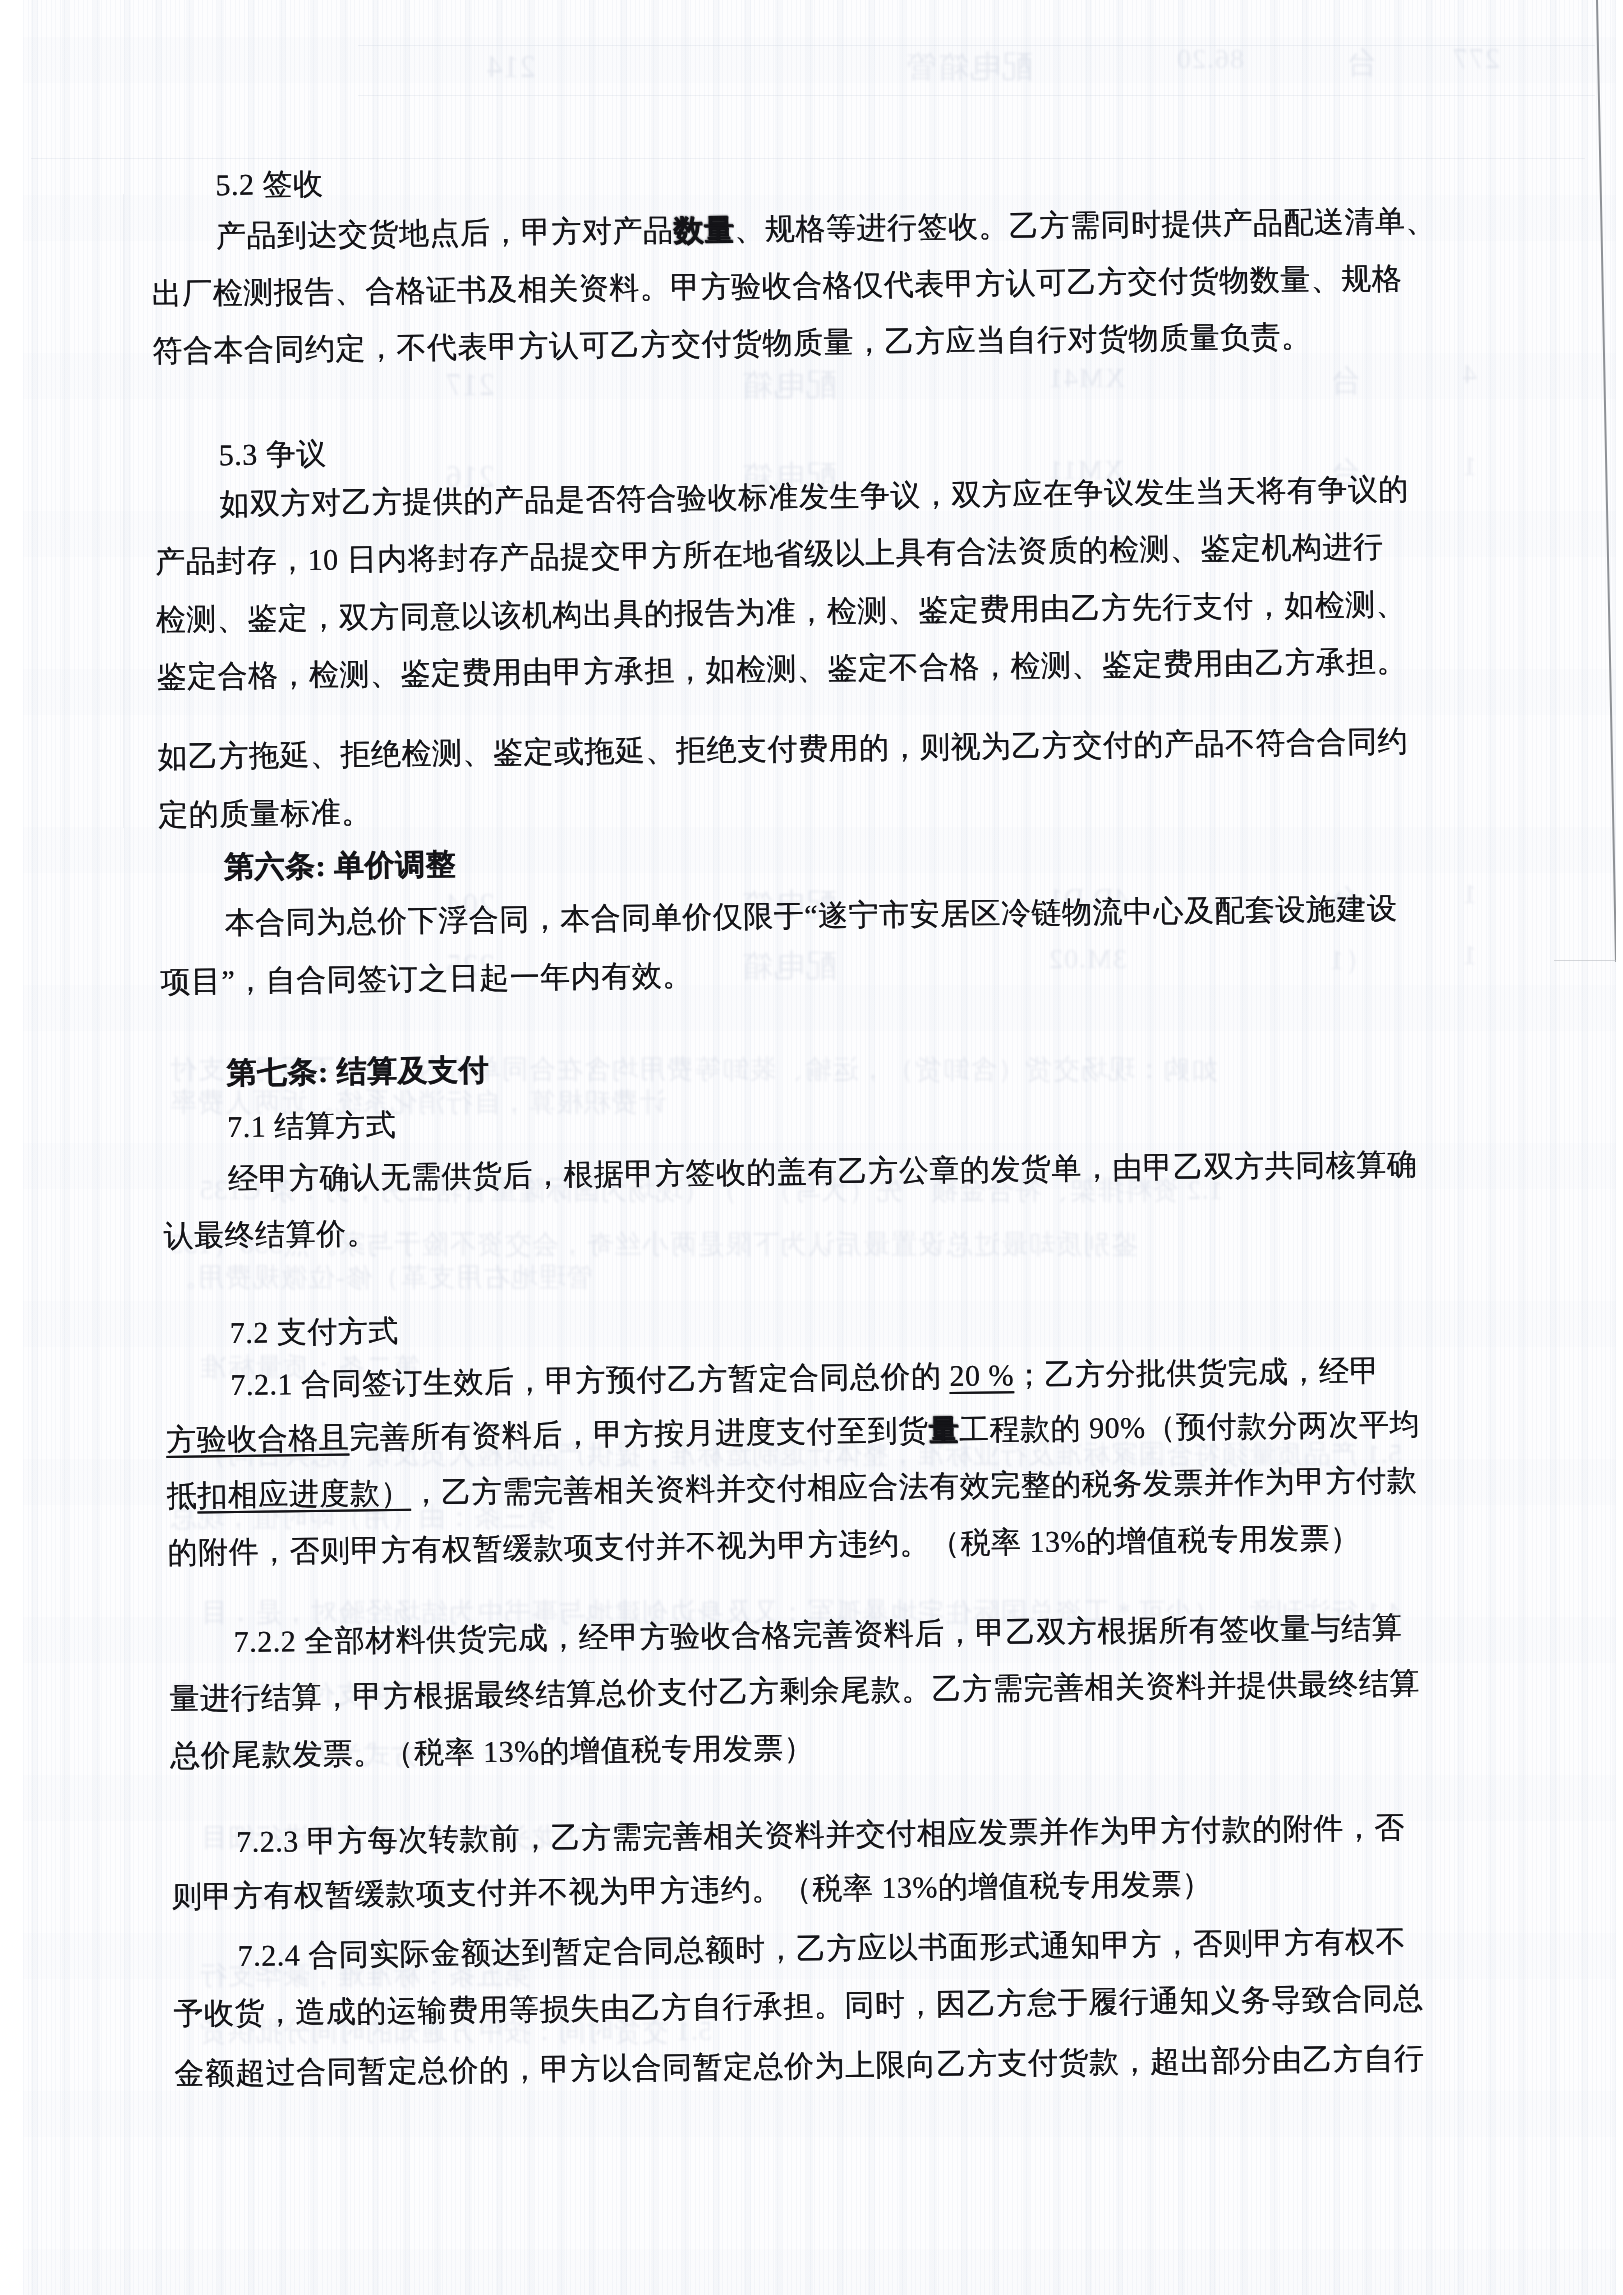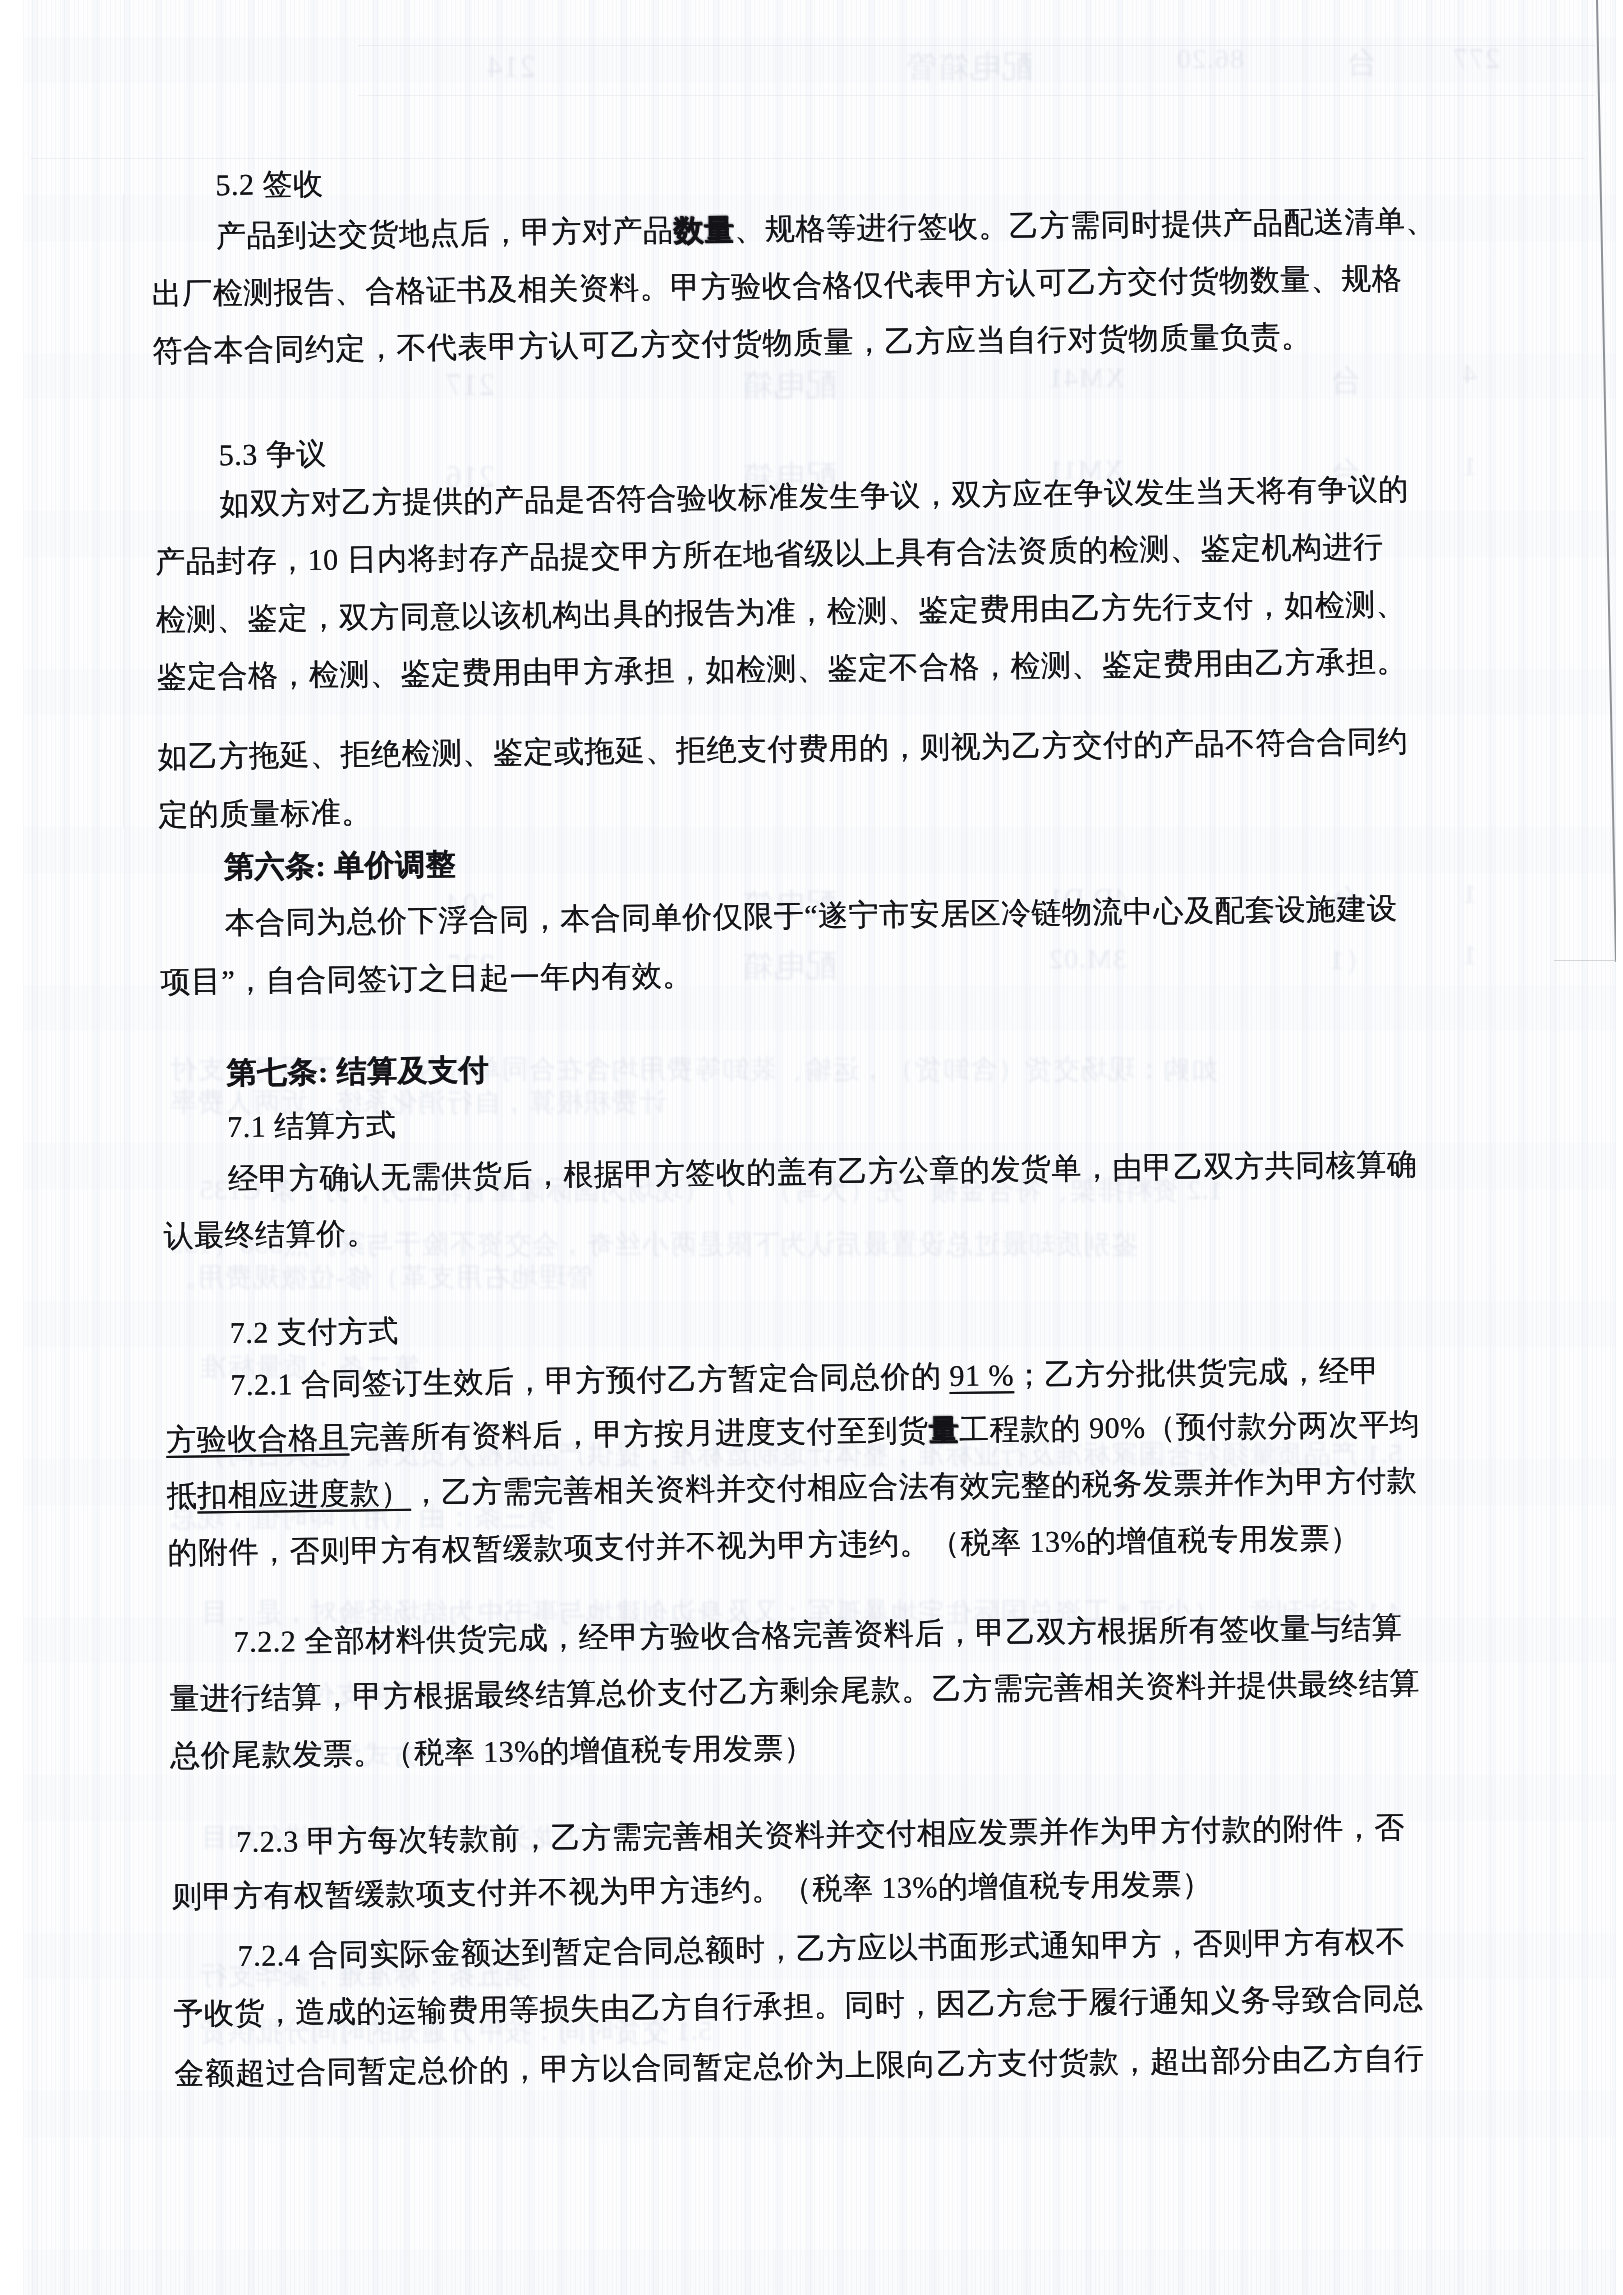--- a/index.html
+++ b/index.html
@@ -111,21 +111,21 @@
     <div class="line" style="top: 737px;"><span>如乙方拖延、拒绝检测、鉴定或拖延、拒绝支付费用的，则视为乙方交付的产品不符合合同约</span></div>
     <div class="line" style="top: 795px;"><span>定的质量标准。</span></div>
     <div class="line ind bold" style="top: 848px;"><span>第六条: 单价调整</span></div>
     <div class="line ind" style="top: 904px;"><span>本合同为总价下浮合同，本合同单价仅限于“遂宁市安居区冷链物流中心及配套设施建设</span></div>
     <div class="line" style="top: 962px;"><span>项目”，自合同签订之日起一年内有效。</span></div>
     <div class="line ind bold" style="top: 1054px;"><span>第七条: 结算及支付</span></div>
     <div class="line ind" style="top: 1108px;"><span>7.1 结算方式</span></div>
     <div class="line ind" style="top: 1160px;"><span>经甲方确认无需供货后，根据甲方签收的盖有乙方公章的发货单，由甲乙双方共同核算确</span></div>
     <div class="line" style="top: 1216px;"><span>认最终结算价。</span></div>
     <div class="line ind" style="top: 1314px;"><span>7.2 支付方式</span></div>
-    <div class="line ind" style="top: 1366px;"><span>7.2.1 合同签订生效后，甲方预付乙方暂定合同总价的 </span><span class="u">91 %</span><span>；乙方分批供货完成，经甲</span></div>
+    <div class="line ind" style="top: 1366px;"><span>7.2.1 合同签订生效后，甲方预付乙方暂定合同总价的 </span><span class="u">20 %</span><span>；乙方分批供货完成，经甲</span></div>
     <div class="line" style="top: 1420px;"><span class="u">方验收合格且</span><span>完善所有资料后，甲方按月进度支付至到货</span><span class="smudge">量</span><span>工程款的 90%（预付款分两次平均</span></div>
     <div class="line" style="top: 1476px;"><span>抵</span><span class="u">扣相应进度款）</span><span>，乙方需完善相关资料并交付相应合法有效完整的税务发票并作为甲方付款</span></div>
     <div class="line" style="top: 1533px;"><span>的附件，否则甲方有权暂缓款项支付并不视为甲方违约。（税率 13%的增值税专用发票）</span></div>
     <div class="line ind" style="top: 1623px;"><span>7.2.2 全部材料供货完成，经甲方验收合格完善资料后，甲乙双方根据所有签收量与结算</span></div>
     <div class="line" style="top: 1679px;"><span>量进行结算，甲方根据最终结算总价支付乙方剩余尾款。乙方需完善相关资料并提供最终结算</span></div>
     <div class="line" style="top: 1736px;"><span>总价尾款发票。（税率 13%的增值税专用发票）</span></div>
     <div class="line ind" style="top: 1823px;"><span>7.2.3 甲方每次转款前，乙方需完善相关资料并交付相应发票并作为甲方付款的附件，否</span></div>
     <div class="line" style="top: 1877px;"><span>则甲方有权暂缓款项支付并不视为甲方违约。（税率 13%的增值税专用发票）</span></div>
     <div class="line ind" style="top: 1937px;"><span>7.2.4 合同实际金额达到暂定合同总额时，乙方应以书面形式通知甲方，否则甲方有权不</span></div>
     <div class="line" style="top: 1994px;"><span>予收货，造成的运输费用等损失由乙方自行承担。同时，因乙方怠于履行通知义务导致合同总</span></div>

